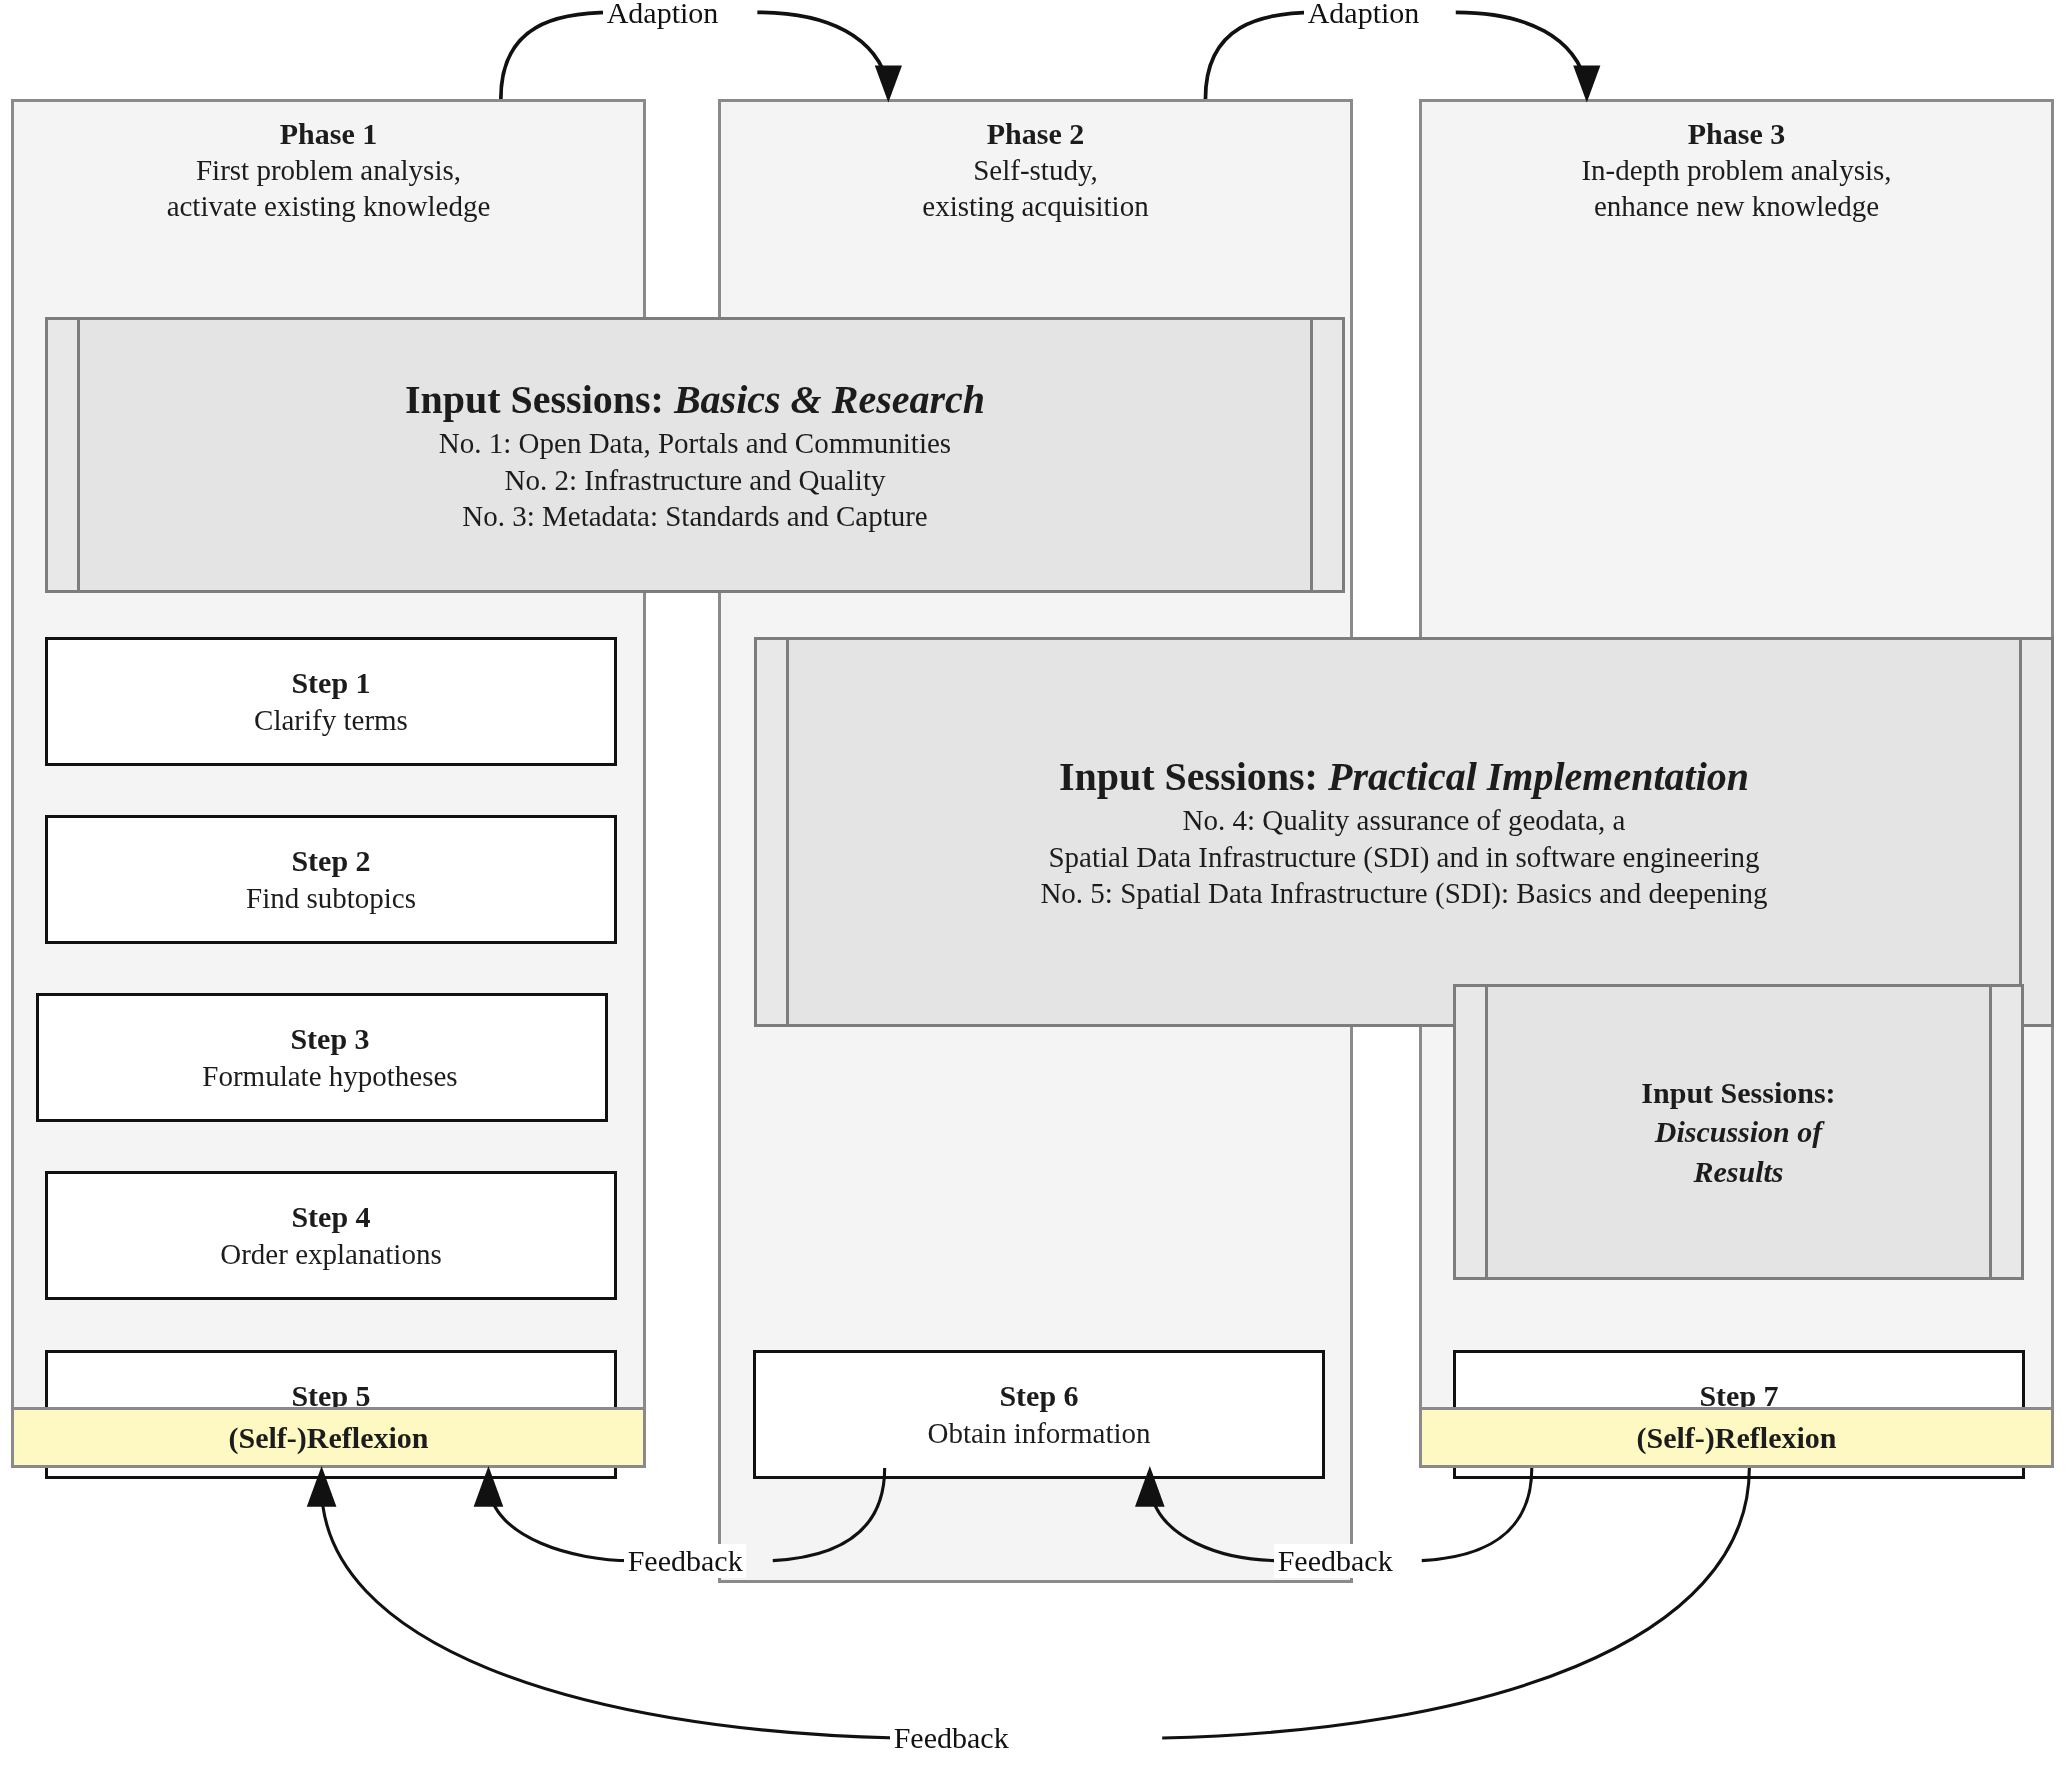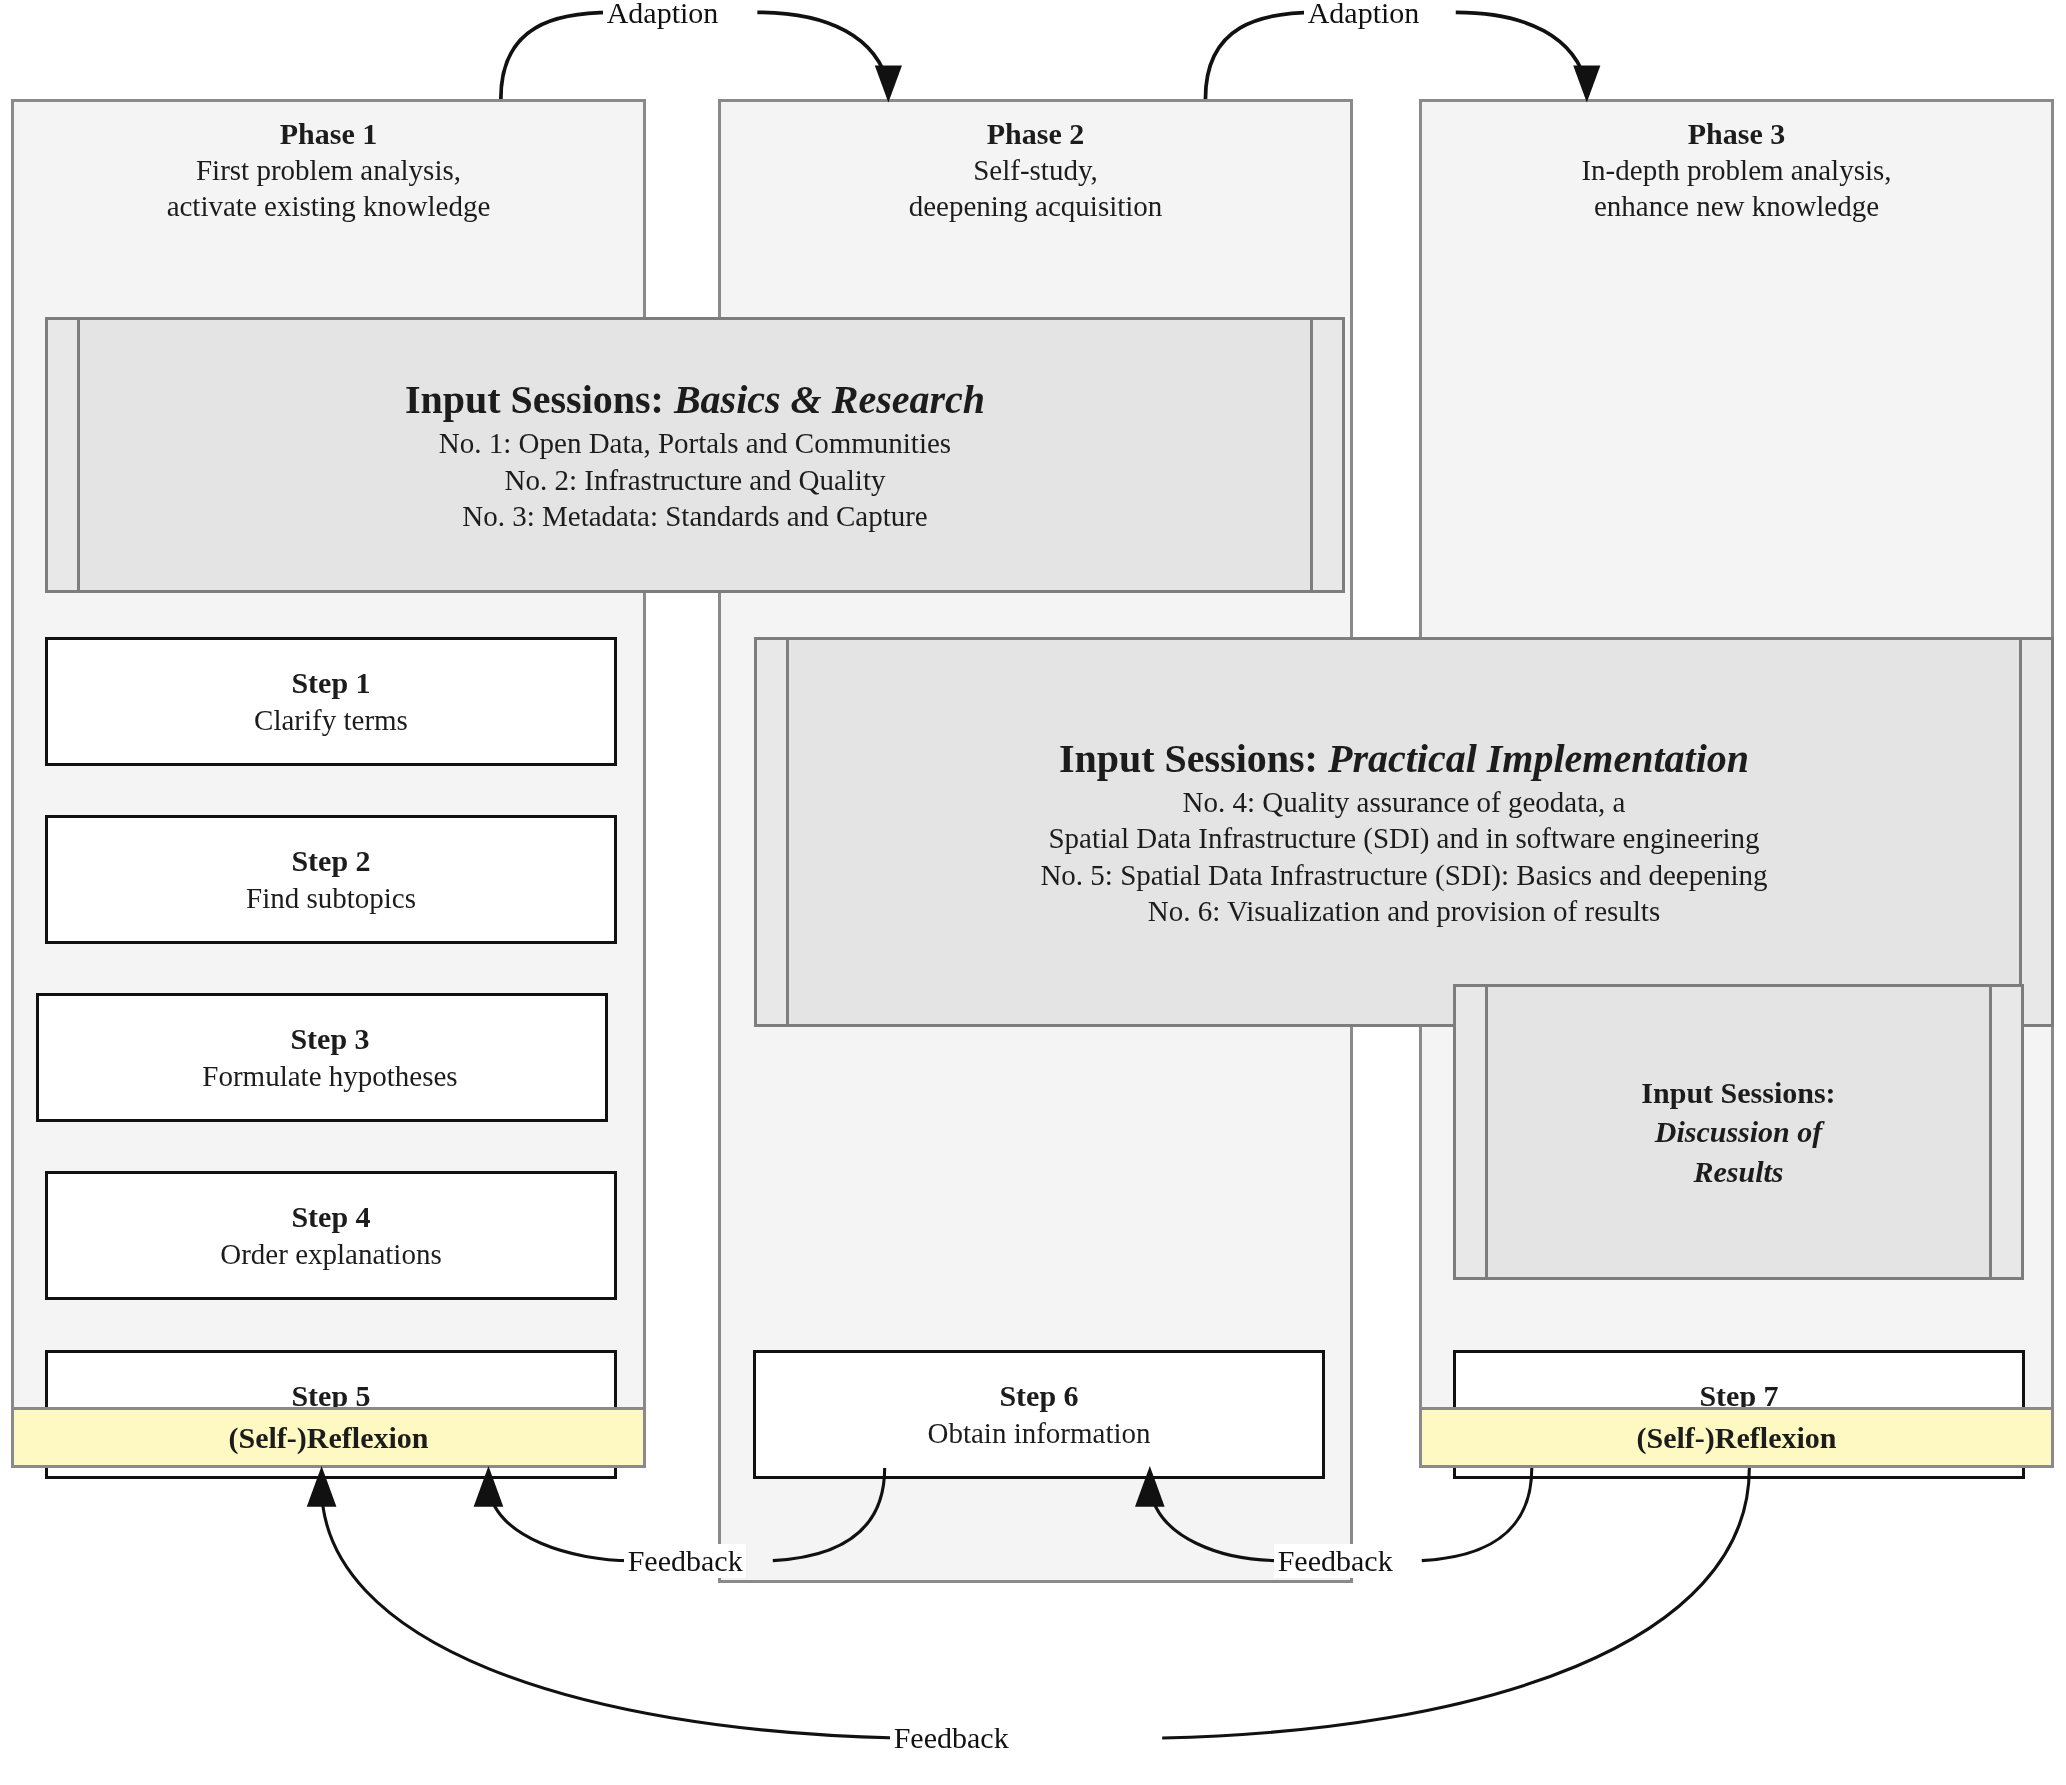--- a/index.html
+++ b/index.html
@@ -164,21 +164,21 @@
       <div class="phase-title">Phase 1</div>
       <div class="phase-sub">First problem analysis,</div>
       <div class="phase-sub">activate existing knowledge</div>
     </div>
   </div>
 
   <div class="phase-col" id="phase2-col">
     <div class="phase-head">
       <div class="phase-title">Phase 2</div>
       <div class="phase-sub">Self-study,</div>
-      <div class="phase-sub">deepening acquisition</div>
+      <div class="phase-sub">existing acquisition</div>
     </div>
   </div>
 
   <div class="phase-col" id="phase3-col">
     <div class="phase-head">
       <div class="phase-title">Phase 3</div>
       <div class="phase-sub">In-depth problem analysis,</div>
       <div class="phase-sub">enhance new knowledge</div>
     </div>
   </div>
@@ -200,21 +200,20 @@
   <div class="input-box" id="input-practical">
     <div class="tab-left"></div>
     <div class="input-body">
       <div class="input-head">
         <span class="bold">Input Sessions:</span>
         <span class="ital">Practical Implementation</span>
       </div>
       <div class="input-line">No. 4: Quality assurance of geodata, a</div>
       <div class="input-line">Spatial Data Infrastructure (SDI) and in software engineering</div>
       <div class="input-line">No. 5: Spatial Data Infrastructure (SDI): Basics and deepening</div>
-      <div class="input-line">No. 6: Visualization and provision of results</div>
     </div>
     <div class="tab-right"></div>
   </div>
 
   <div class="input-box" id="input-discussion">
     <div class="tab-left"></div>
     <div class="input-body">
       <div class="input-head">
         <div class="bold">Input Sessions:</div>
         <div class="ital">Discussion of</div>

